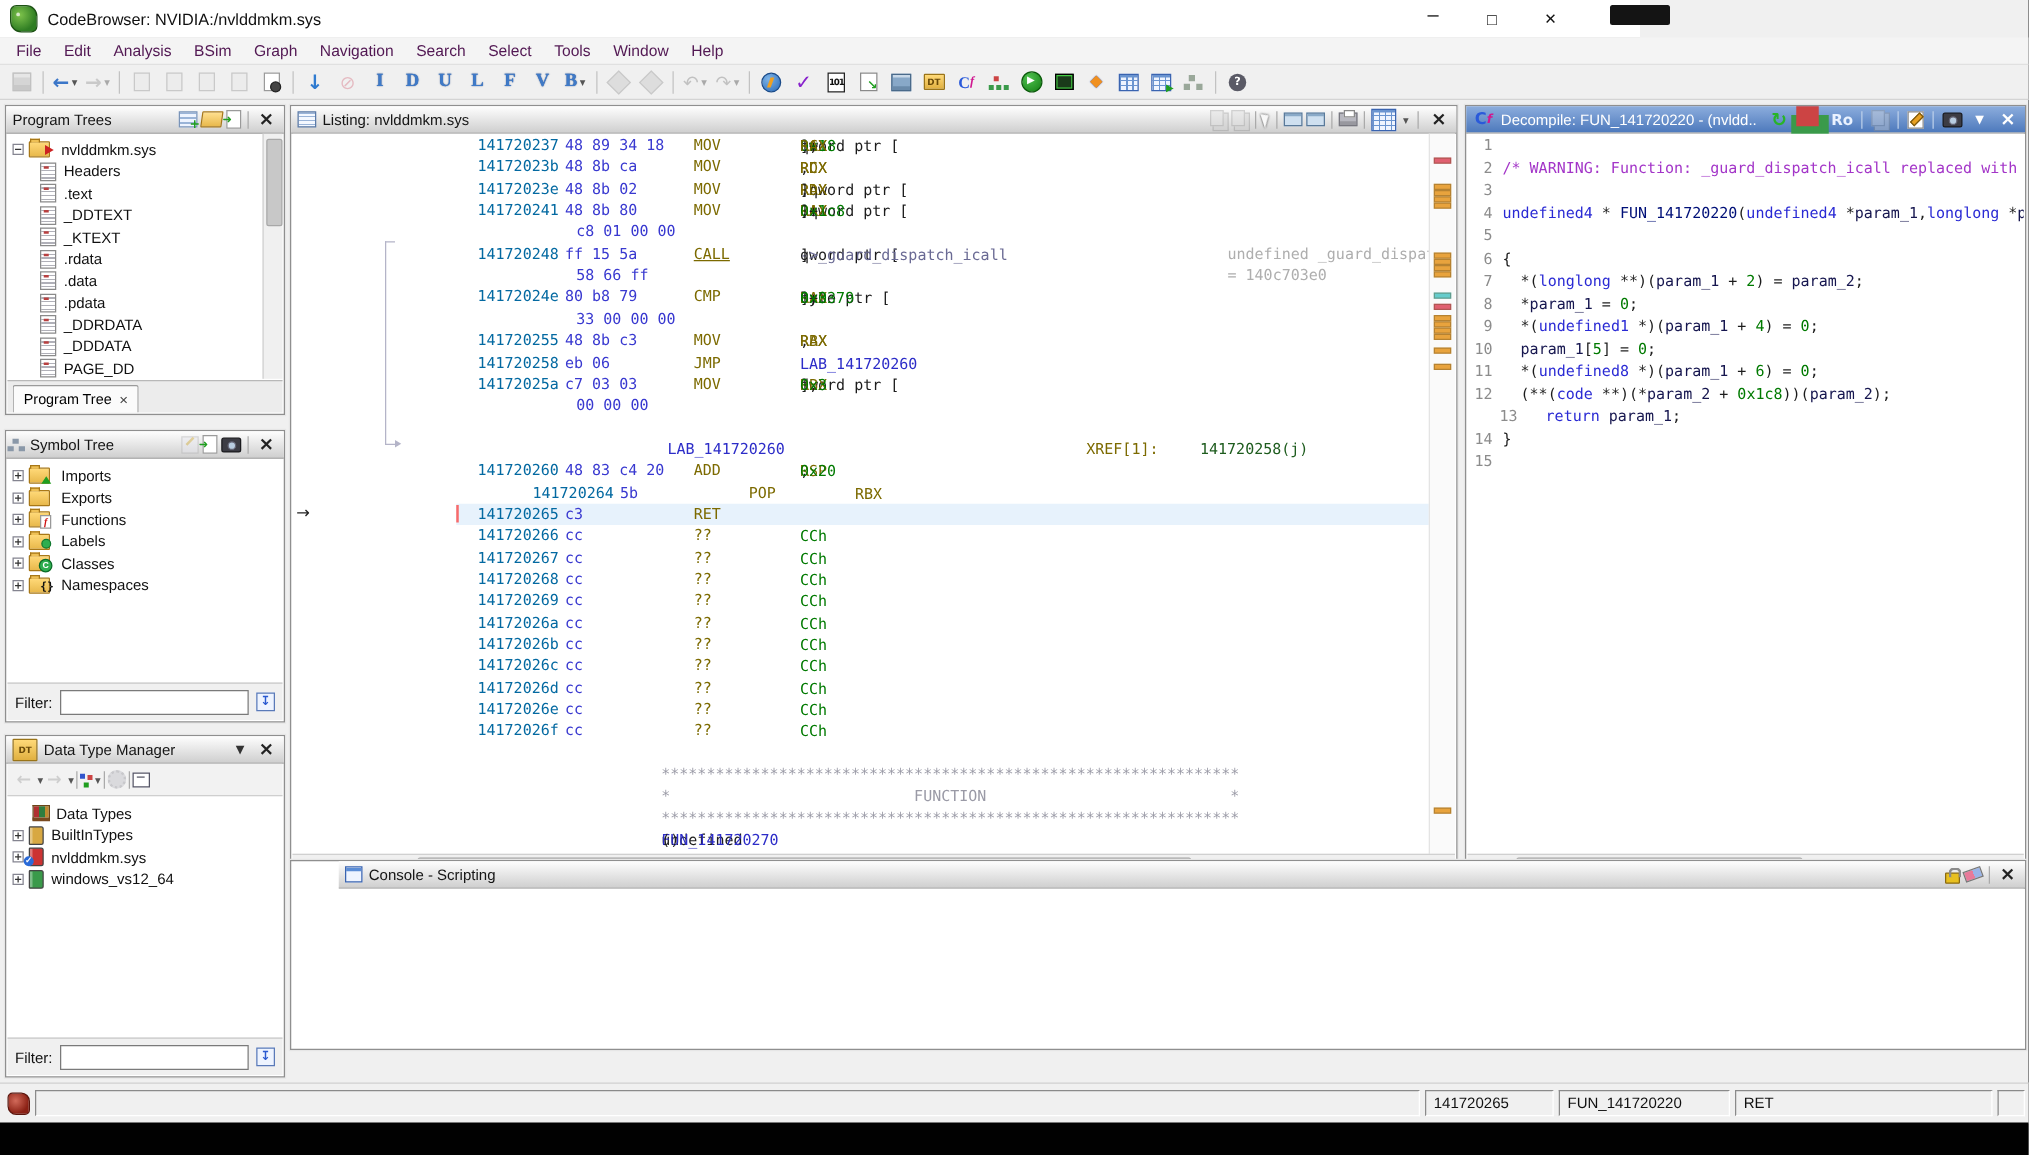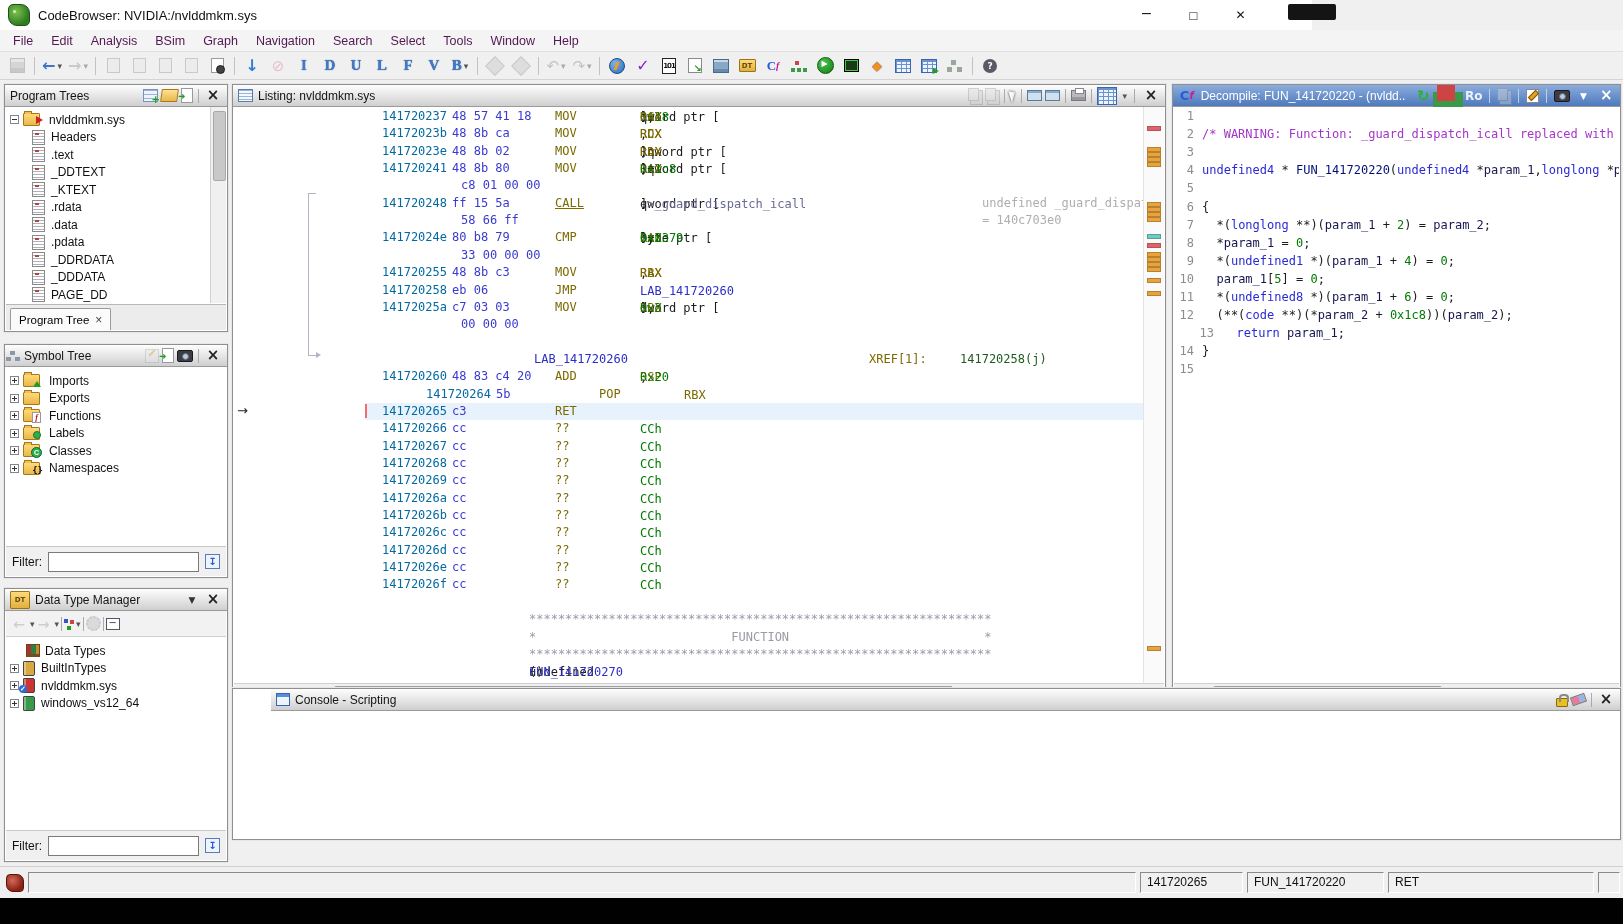--- a/index.html
+++ b/index.html
@@ -555,21 +555,21 @@
         </span>
       <span class="hsep"></span>
       <span class="hic" data-icon="close-icon"></span>
     </div>
     <div id="listing-body">
       <div class="flowline" style="left:74px;top:86px;width:1px;height:163px;"></div>
       <div class="flowline" style="left:74px;top:86px;width:8px;height:1px;"></div>
       <div class="flowline" style="left:74px;top:248px;width:8px;height:1px;"></div>
       <div class="flowarrow" style="left:82px;top:245px;"></div>
       <div id="listing-rows">
-          <div class="lrow" style="top: 1px;"><span class="l-addr">141720237</span><span class="l-bytes">48 57 41 18</span><span class="l-mnem">MOV</span><span class="l-oper"><span class="sg-t">qword ptr [</span><span class="sg-r">RCX</span><span class="sg-t"> + </span><span class="sg-n">0x18</span><span class="sg-t">],</span><span class="sg-r">RAX</span></span></div>
+          <div class="lrow" style="top: 1px;"><span class="l-addr">141720237</span><span class="l-bytes">48 89 34 18</span><span class="l-mnem">MOV</span><span class="l-oper"><span class="sg-t">qword ptr [</span><span class="sg-r">RCX</span><span class="sg-t"> + </span><span class="sg-n">0x18</span><span class="sg-t">],</span><span class="sg-r">RAX</span></span></div>
           <div class="lrow" style="top: 18.35px;"><span class="l-addr">14172023b</span><span class="l-bytes">48 8b ca</span><span class="l-mnem">MOV</span><span class="l-oper"><span class="sg-r">RCX</span><span class="sg-t">,</span><span class="sg-r">RDX</span></span></div>
           <div class="lrow" style="top: 35.7px;"><span class="l-addr">14172023e</span><span class="l-bytes">48 8b 02</span><span class="l-mnem">MOV</span><span class="l-oper"><span class="sg-r">RAX</span><span class="sg-t">,qword ptr [</span><span class="sg-r">RDX</span><span class="sg-t">]</span></span></div>
           <div class="lrow" style="top: 53.05px;"><span class="l-addr">141720241</span><span class="l-bytes">48 8b 80</span><span class="l-mnem">MOV</span><span class="l-oper"><span class="sg-r">RAX</span><span class="sg-t">,qword ptr [</span><span class="sg-r">RAX</span><span class="sg-t"> + </span><span class="sg-n">0x1c8</span><span class="sg-t">]</span></span></div>
           <div class="lrow" style="top: 70.4px;"><span class="l-bytes cont">c8 01 00 00</span></div>
           <div class="lrow" style="top: 87.75px;"><span class="l-addr">141720248</span><span class="l-bytes">ff 15 5a</span><span class="l-mnem ul">CALL</span><span class="l-oper"><span class="sg-t">qword ptr [</span><span class="sg-x">-&gt;_guard_dispatch_icall</span><span class="sg-t">]</span></span><span class="l-cmt">undefined _guard_dispat</span></div>
           <div class="lrow" style="top: 105.1px;"><span class="l-bytes cont">58 66 ff</span><span class="l-cmt">= 140c703e0</span></div>
           <div class="lrow" style="top: 122.45px;"><span class="l-addr">14172024e</span><span class="l-bytes">80 b8 79</span><span class="l-mnem">CMP</span><span class="l-oper"><span class="sg-t">byte ptr [</span><span class="sg-r">RAX</span><span class="sg-t"> + </span><span class="sg-n">0x3379</span><span class="sg-t">],</span><span class="sg-n">0x0</span></span></div>
           <div class="lrow" style="top: 139.8px;"><span class="l-bytes cont">33 00 00 00</span></div>
           <div class="lrow" style="top: 157.15px;"><span class="l-addr">141720255</span><span class="l-bytes">48 8b c3</span><span class="l-mnem">MOV</span><span class="l-oper"><span class="sg-r">RAX</span><span class="sg-t">,</span><span class="sg-r">RBX</span></span></div>
           <div class="lrow" style="top: 174.5px;"><span class="l-addr">141720258</span><span class="l-bytes">eb 06</span><span class="l-mnem">JMP</span><span class="l-oper"><span class="sg-l">LAB_141720260</span></span></div>

